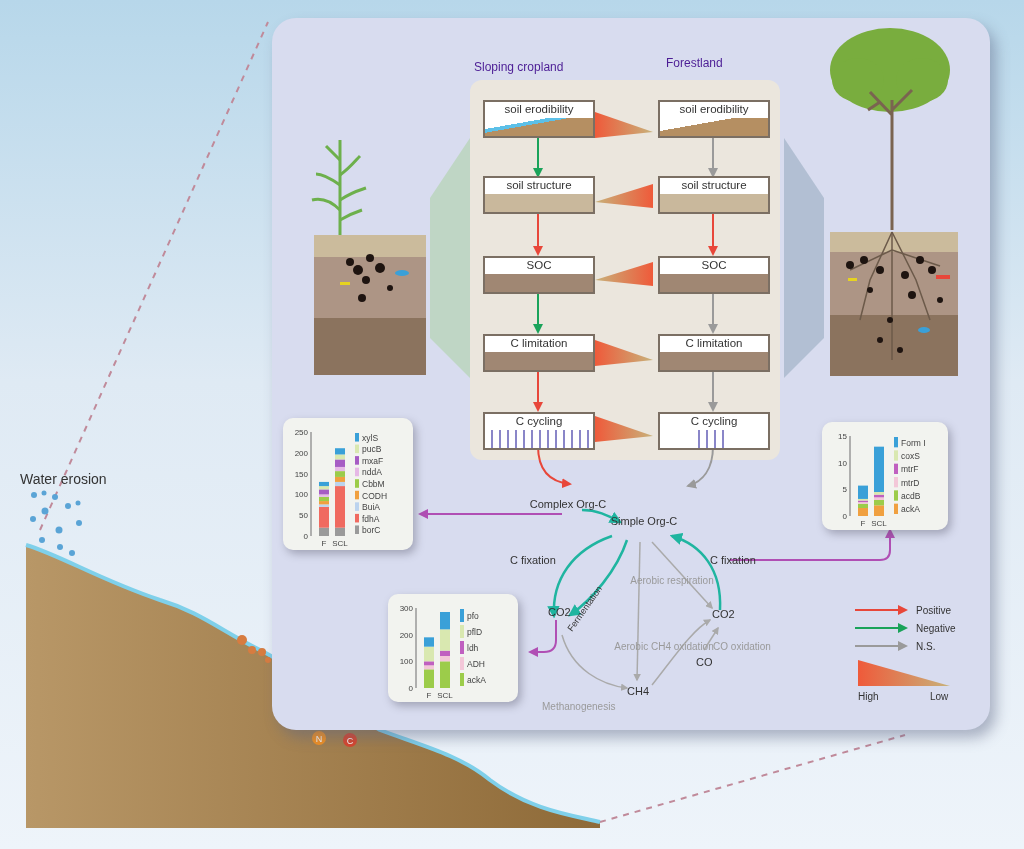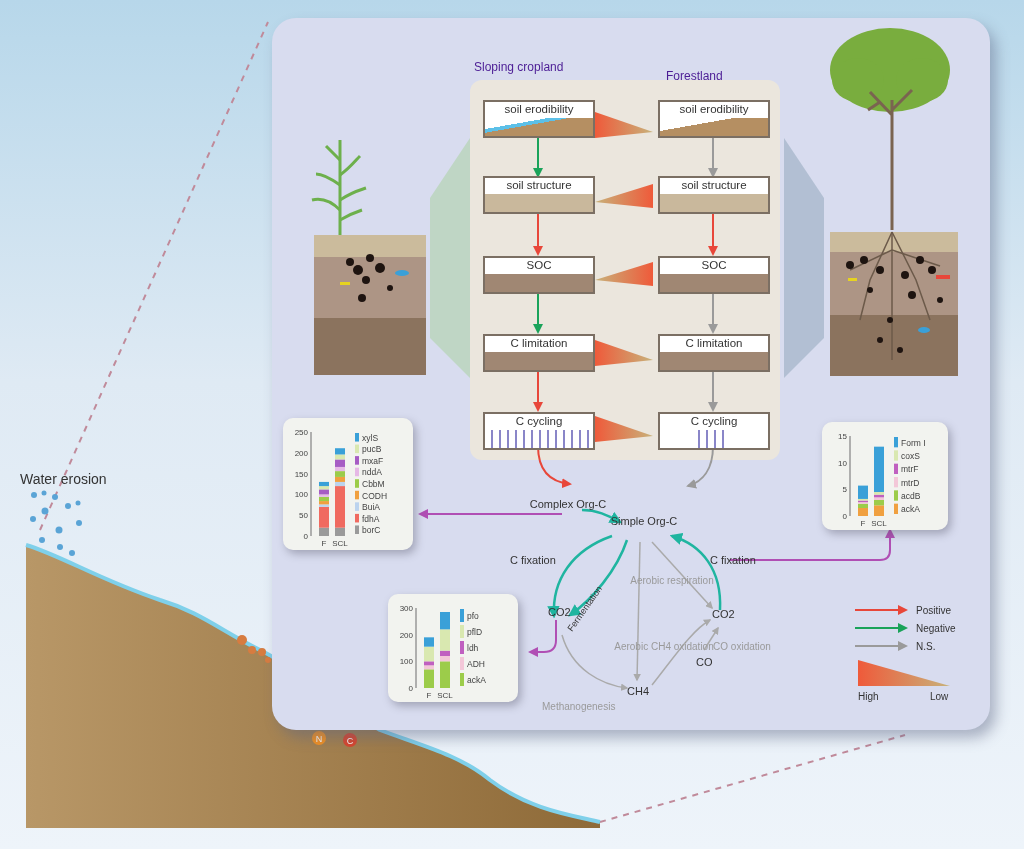--- a/index.html
+++ b/index.html
@@ -145,21 +145,21 @@
       <circle cx="80" cy="330" r="3"></circle>
       <circle cx="60" cy="320" r="3"></circle>
     </g>
   <rect x="28" y="258" width="9" height="3" fill="#e6d320"></rect>
   <rect x="116" y="255" width="14" height="4" fill="#e8473a"></rect>
   <ellipse cx="104" cy="310" rx="6" ry="3" fill="#3aa0d8"></ellipse>
 </svg>
 
 <div class="center-box"></div>
 <div class="col-title" style="left:474px;top:60px">Sloping cropland</div>
-<div class="col-title" style="left:666px;top:69px">Forestland</div>
+<div class="col-title" style="left:666px;top:56px">Forestland</div>
 
 <svg class="abs" style="left:440px;top:90px" width="380" height="420">
   <defs>
     <marker id="mr" viewBox="0 0 10 10" refX="8" refY="5" markerWidth="5" markerHeight="5" orient="auto">
         <path d="M0,0 L10,5 L0,10 z" fill="#e8473a"></path>
       </marker>
     <marker id="mg" viewBox="0 0 10 10" refX="8" refY="5" markerWidth="5" markerHeight="5" orient="auto">
         <path d="M0,0 L10,5 L0,10 z" fill="#1aa35a"></path>
       </marker>
     <marker id="ms" viewBox="0 0 10 10" refX="8" refY="5" markerWidth="5" markerHeight="5" orient="auto">

